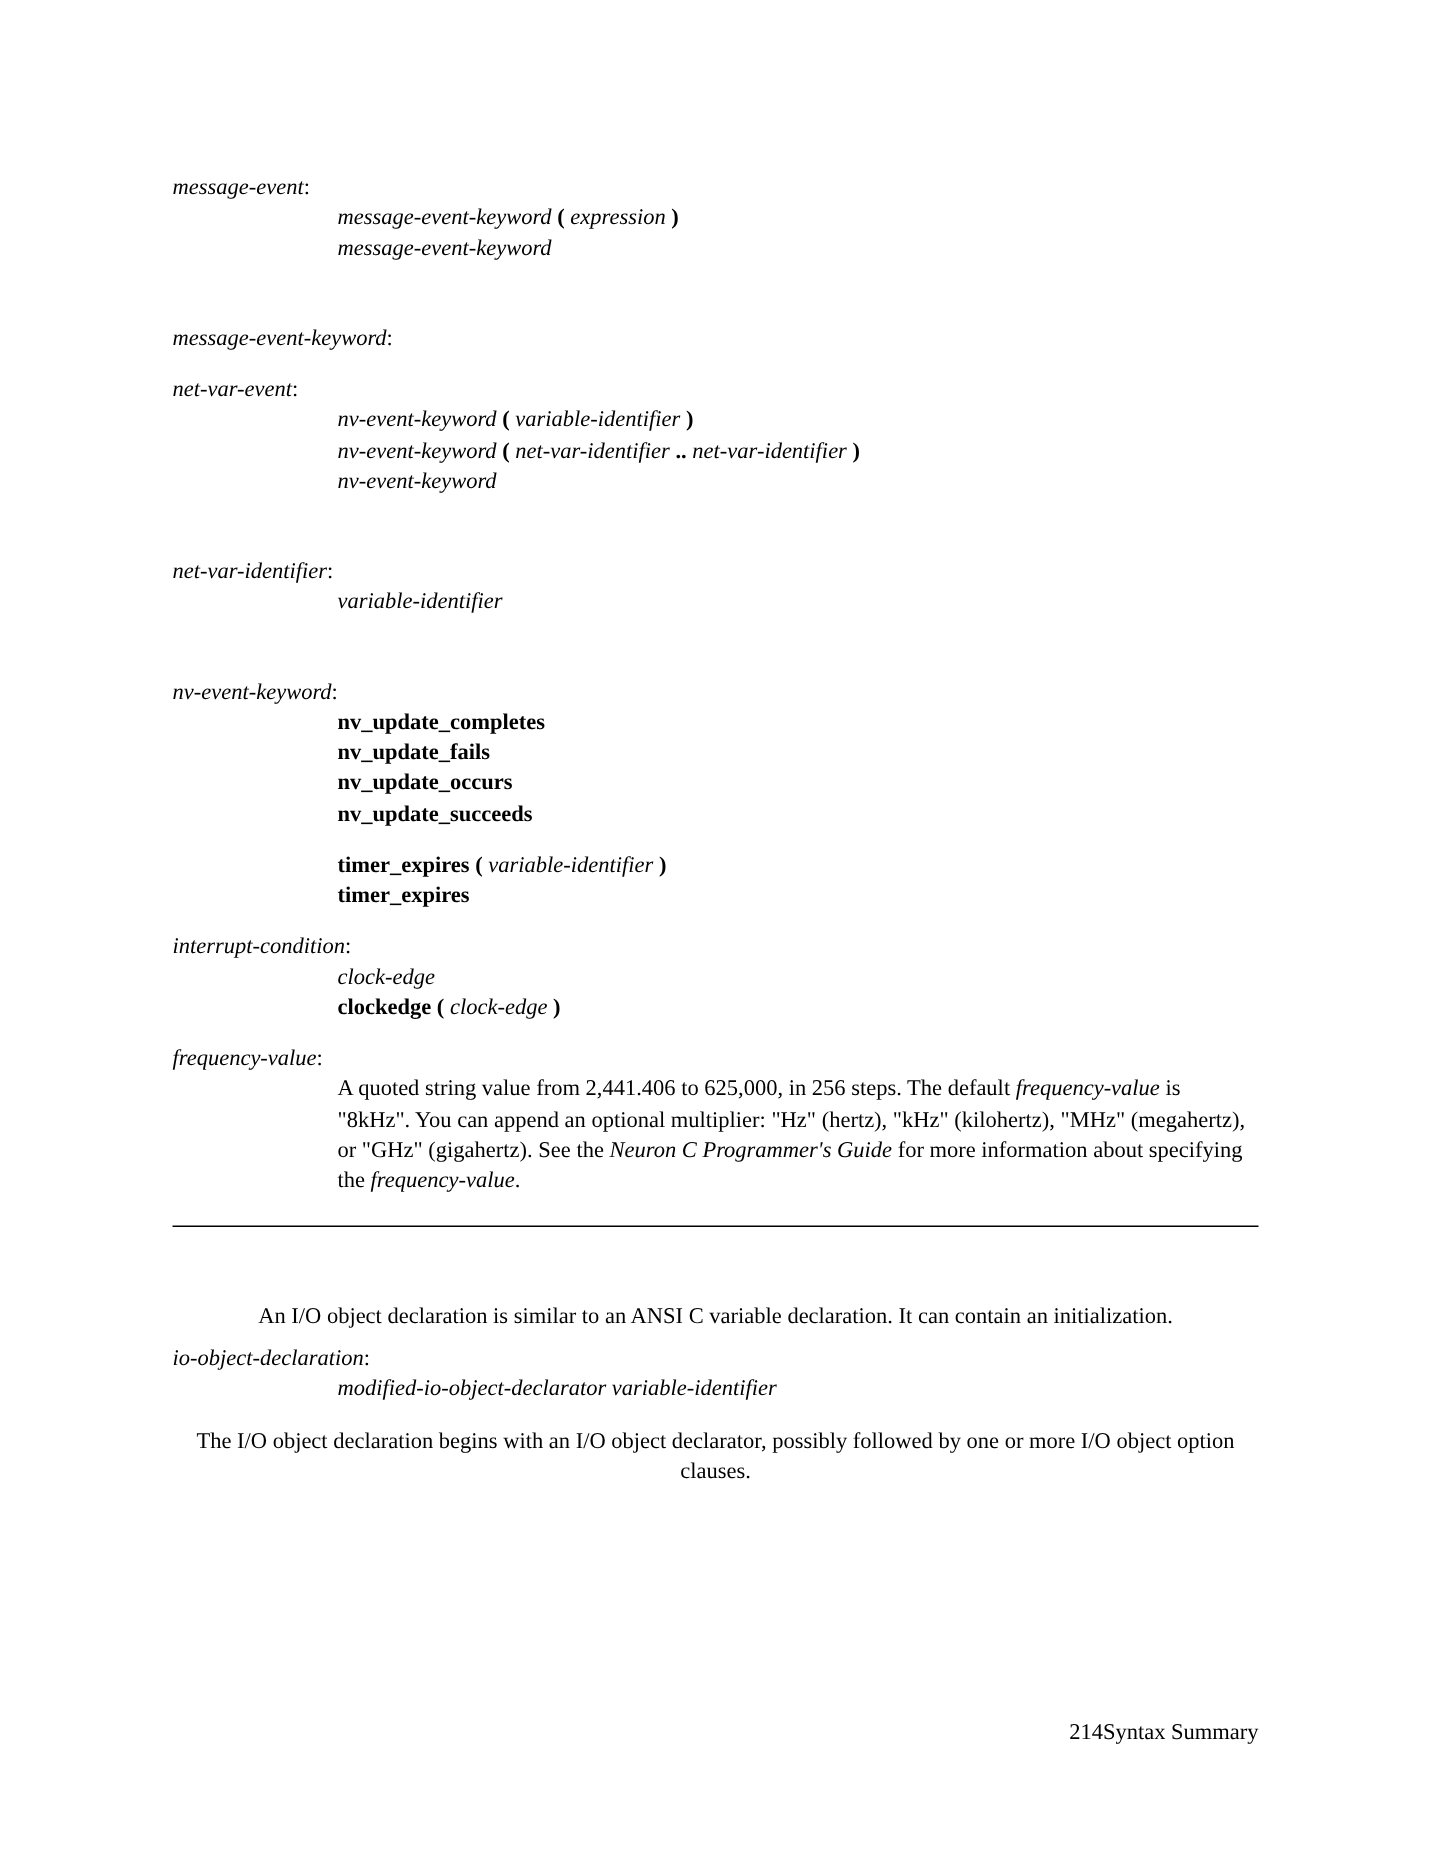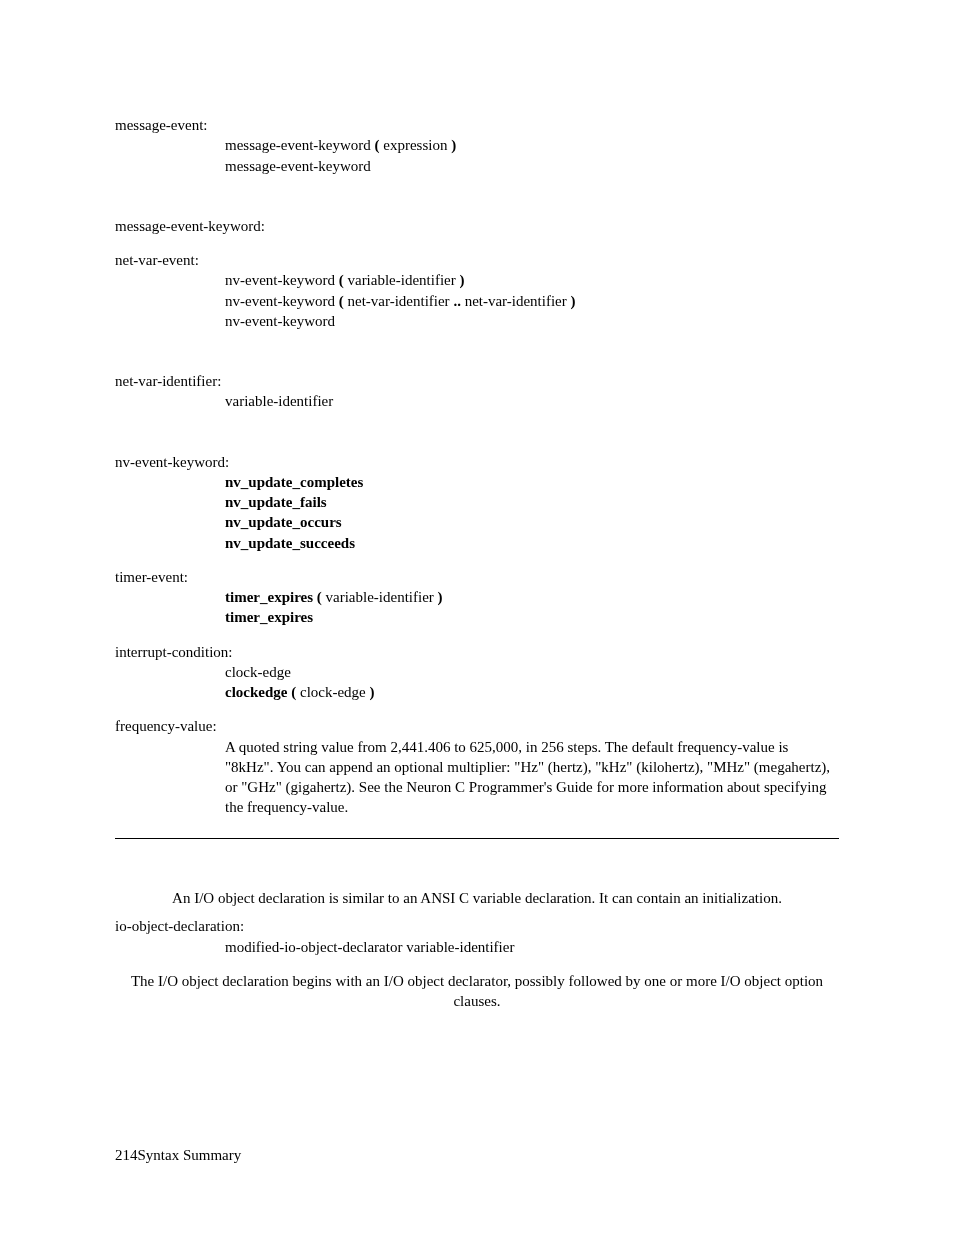--- a/index.html
+++ b/index.html
@@ -14,36 +14,36 @@
     height: 1235px;
     box-sizing: border-box;
     position: relative;
   }
   .page {
     padding: 115px 115px 0 115px;
   }
   .rule-block { margin-bottom: 14px; }
   .rule-head { margin-bottom: 0; }
   .rule-body { padding-left: 110px; }
-  .it { }
+  .it { font-style: italic; }
   .bold { font-weight: bold; }
   .para { margin: 8px 0; text-align: center; }
   hr.sep {
     margin-top: 20px;
     border: none;
     border-top: 1.5px solid #000;
   }
   .sect-gap { height: 34px; }
   .footer {
     position: absolute;
     bottom: 70px;
     left: 115px;
     right: 115px;
     display: flex;
-    justify-content: flex-start;
+    justify-content: flex-end;
     font-size: 15px;
   }
   .extra-gap { height: 26px; }
 </style>
 </head>
 <body>
 
 <div class="page">
 
   <div class="rule-block">
@@ -111,23 +111,20 @@
     </div>
     <div class="rule-body">
       <div class="bold">nv_update_completes</div>
       <div class="bold">nv_update_fails</div>
       <div class="bold">nv_update_occurs</div>
       <div class="bold">nv_update_succeeds</div>
     </div>
   </div>
 
   <div class="rule-block">
-    <div class="rule-head">
-      <span class="it">timer-event</span><span>:</span>
-    </div>
     <div class="rule-body">
       <div>
         <span class="bold">timer_expires</span>
         <span> </span><span class="bold">(</span>
         <span> </span><span class="it">variable-identifier</span>
         <span> </span><span class="bold">)</span>
       </div>
       <div class="bold">timer_expires</div>
     </div>
   </div>

